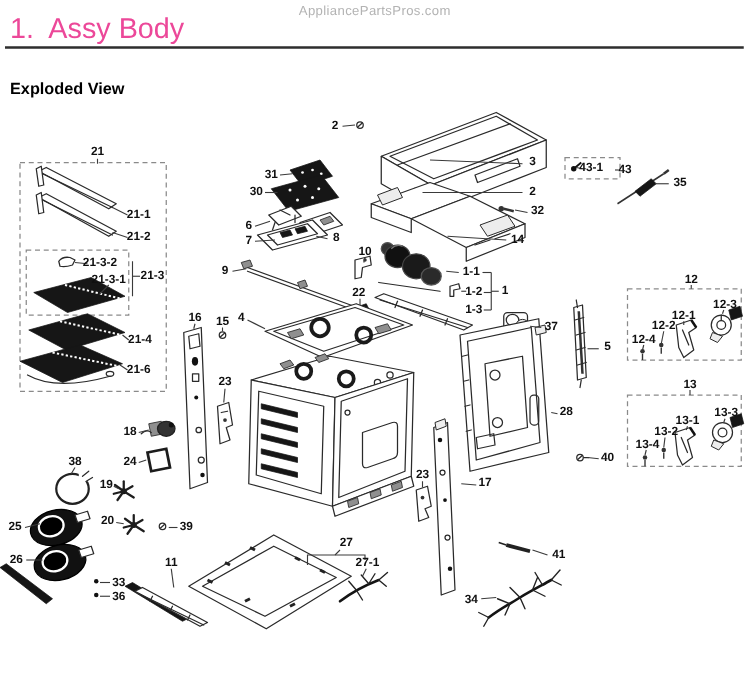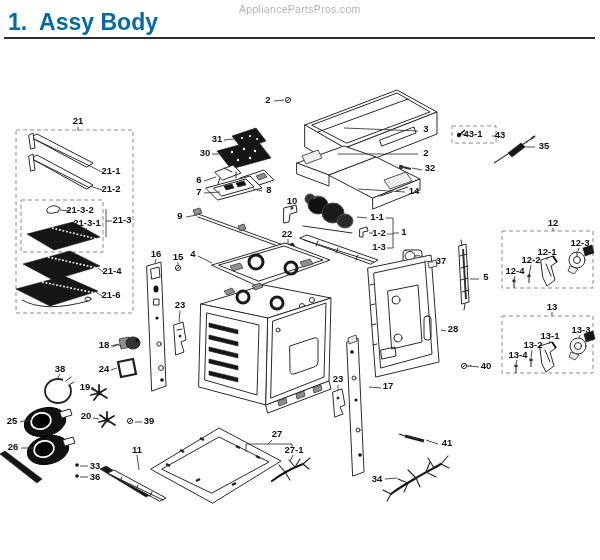--- a/index.html
+++ b/index.html
@@ -1,19 +1,19 @@
 <!DOCTYPE html>
 <html><head>
 <meta charset="utf-8">
 <style>
   html,body{margin:0;padding:0;background:#fff;}
   .page{position:relative;width:600px;height:560px;background:#fff;overflow:hidden;
         font-family:"Liberation Sans",sans-serif;}
   .watermark{position:absolute;left:239px;top:3px;font-size:10.5px;color:#b3b3b3;letter-spacing:.3px;text-align:right;}
-  .title{position:absolute;left:8px;top:9px;font-size:23px;font-weight:bold;color:#0369a1;white-space:pre;}
+  .title{position:absolute;left:8px;top:9px;font-size:23px;font-weight:normal;color:#ec4899;white-space:pre;}
   .rule{position:absolute;left:4px;top:37px;width:591px;height:2px;background:#2e2e2e;}
   .subtitle{position:absolute;left:8px;top:63px;font-size:13px;font-weight:bold;color:#000;}
   svg.diagram{position:absolute;left:0;top:0;width:600px;height:560px;}
   .p{stroke:#2a2a2a;stroke-width:1;fill:#fff;stroke-linejoin:round;stroke-linecap:round;}
   .pn{stroke:#2a2a2a;stroke-width:1;fill:none;stroke-linejoin:round;stroke-linecap:round;}
   .dk{fill:#161616;stroke:#161616;stroke-width:.6;}
   .gy{fill:#8f8f8f;stroke:#2a2a2a;stroke-width:.7;}
   .lt{fill:#ededed;stroke:#2a2a2a;stroke-width:.8;}
   .ld{stroke:#3a3a3a;stroke-width:.9;fill:none;}
   .dash{fill:none;stroke:#8a8a8a;stroke-width:1;stroke-dasharray:4 3;}
@@ -24,20 +24,21 @@
   #callouts text{font-family:"Liberation Sans",sans-serif;font-size:9.5px;font-weight:bold;
                  fill:#101010;text-anchor:middle;}
 </style>
 </head>
 <body>
 
 <div class="page">
   <div class="watermark">AppliancePartsPros.com</div>
   <div class="title">1.  Assy Body</div>
   <div class="rule"></div>
+  <div class="subtitle">Exploded View</div>
 
   <svg class="diagram" viewBox="0 0 600 560" xmlns="http://www.w3.org/2000/svg">
     <defs>
       <g id="scr">
         <circle cx="0" cy="0" r="2.6" fill="#fff" stroke="#2a2a2a" stroke-width="1"></circle>
         <line x1="-1.8" y1="1.6" x2="1.8" y2="-1.6" stroke="#2a2a2a" stroke-width="1"></line>
       </g>
       <g id="vscr">
         <circle cx="0" cy="0" r="1.8" fill="#333" stroke="none"></circle>
         <line x1="0" y1="2" x2="0" y2="7" stroke="#333" stroke-width="1.1"></line>

